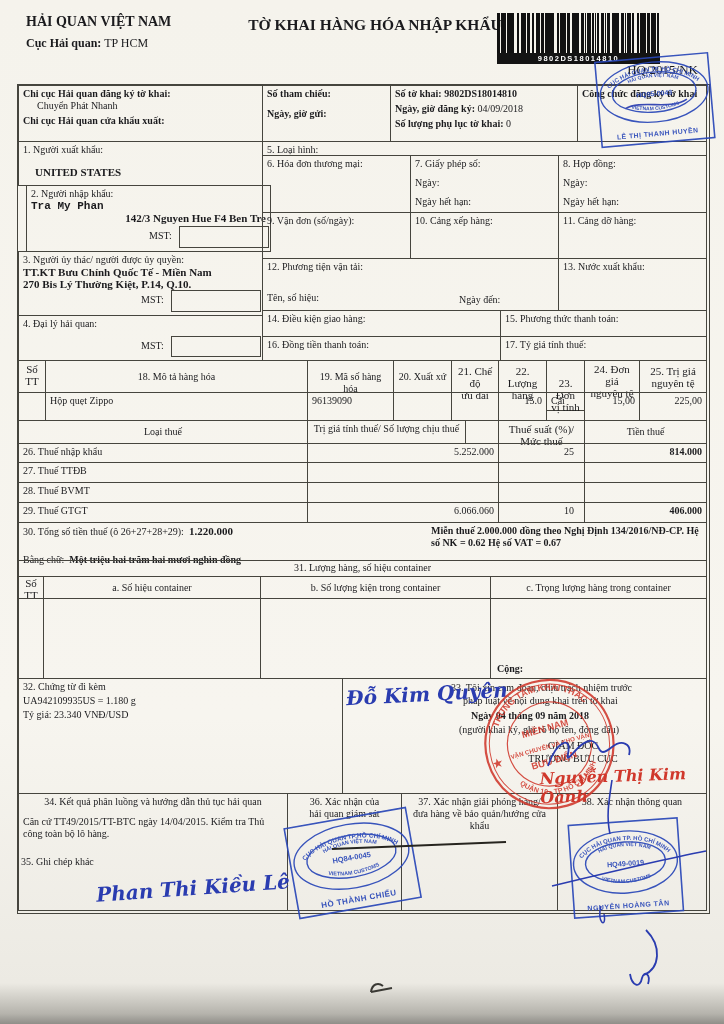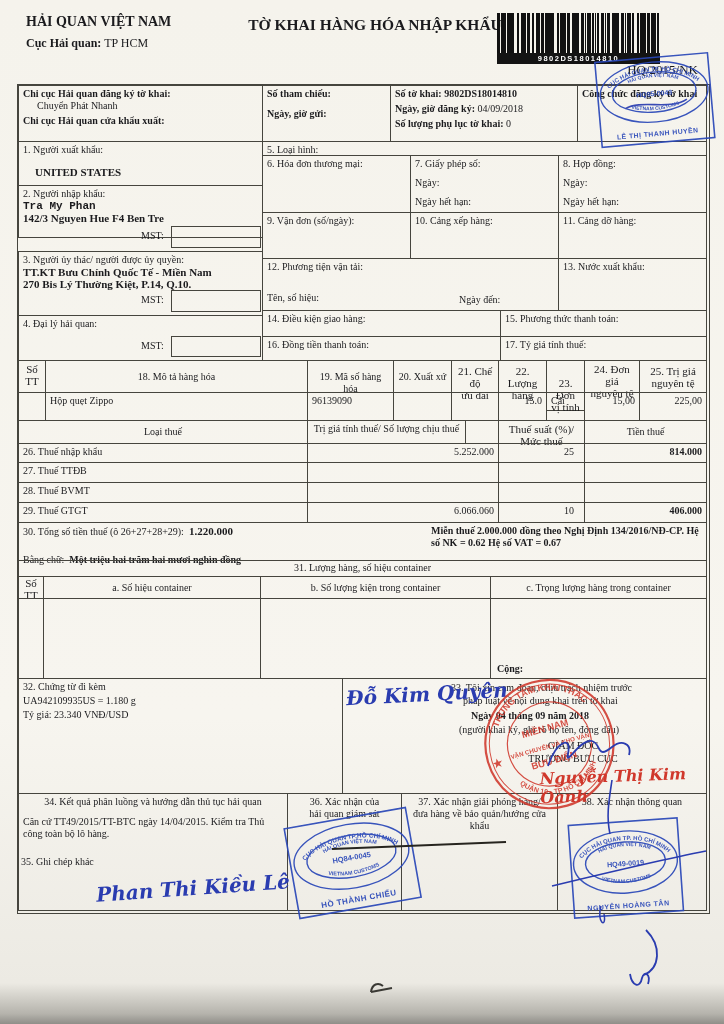--- a/index.html
+++ b/index.html
@@ -66,24 +66,24 @@
   <div style="margin-top:3px;"><span class="b">Số lượng phụ lục tờ khai:</span> <span>0</span></div>
 </div>
 <div class="cell" style="left:577px;top:85px;width:130px;height:57px;">
   <div class="b">Công chức đăng ký tờ khai</div>
 </div>
 
 <div class="cell" style="left:18px;top:141px;width:245px;height:45px;">
   <div>1. Người xuất khẩu:</div>
   <div class="b" style="margin:10px 0 0 12px;font-size:11px;">UNITED STATES</div>
 </div>
-<div class="cell" style="left:18px;top:185px;width:245px;height:53px;">
+<div class="cell" style="left:26px;top:185px;width:245px;height:67px;">
   <div>2. Người nhập khẩu:</div>
   <div class="b" style="font-size:11px;font-family:Liberation Mono, monospace;">Tra My Phan</div>
-  <div class="b" style="font-size:11px;">142/3 Nguyen Hue F4 Ben Tre</div>
+  <div class="b" style="font-size:11px;text-align:right;">142/3 Nguyen Hue F4 Ben Tre</div>
   <div class="abs" style="left:122px;top:44px;">MST:</div>
   <div class="abs" style="left:152px;top:40px;width:88px;height:20px;border:1px solid #46453e;"></div>
 </div>
 <div class="cell" style="left:18px;top:251px;width:245px;height:65px;">
   <div>3. Người ủy thác/ người được ủy quyền:</div>
   <div class="b" style="font-size:11px;">TT.KT Bưu Chính Quốc Tế - Miền Nam</div>
   <div class="b" style="font-size:11px;">270 Bis Lý Thường Kiệt, P.14, Q.10.</div>
   <div class="abs" style="left:122px;top:42px;">MST:</div>
   <div class="abs" style="left:152px;top:38px;width:88px;height:20px;border:1px solid #46453e;"></div>
 </div>

